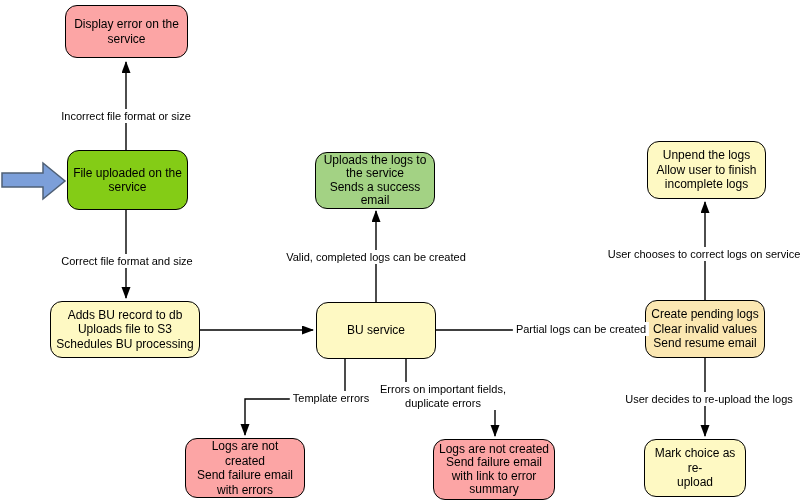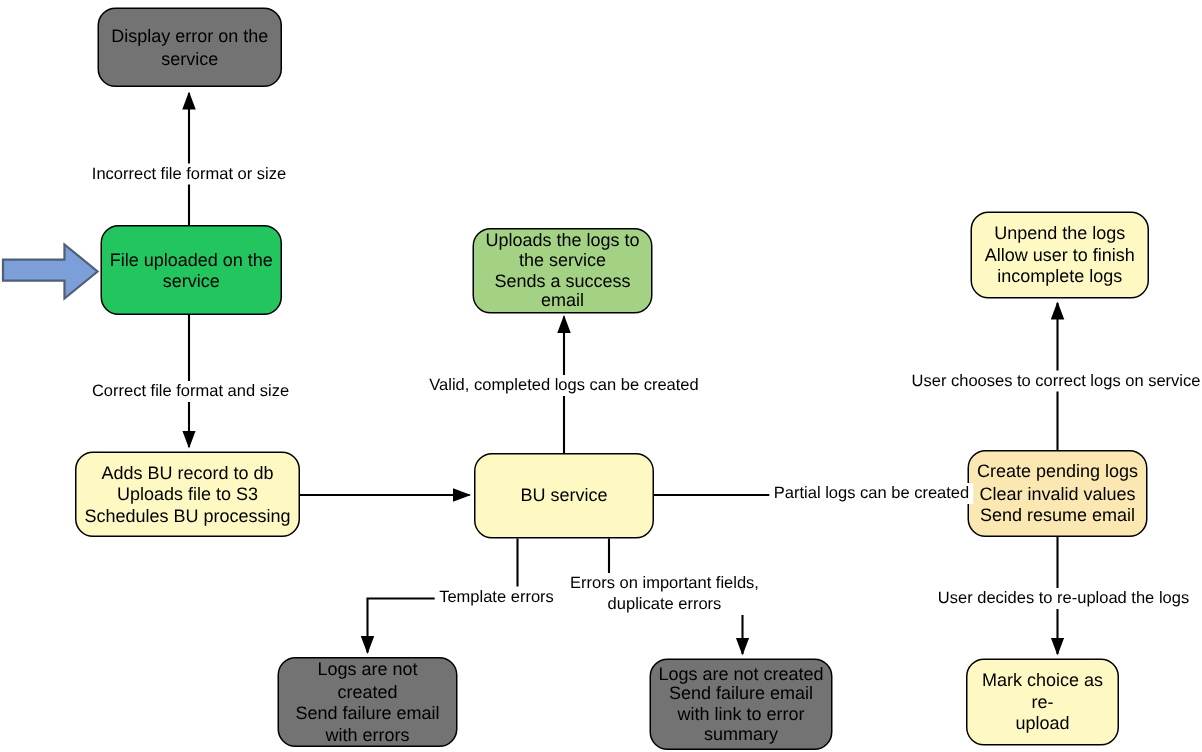--- a/index.html
+++ b/index.html
@@ -24,22 +24,22 @@
     display: flex;
     align-items: center;
     justify-content: center;
     text-align: center;
     font-size: 12px;
     line-height: 14.5px;
     color: #000000;
     white-space: pre-line;
     padding: 2px 4px;
   }
-  .fill-pink   { background: #737373; }
-  .fill-blue   { background: #22c55e; }
+  .fill-pink   { background: #fca5a5; }
+  .fill-blue   { background: #84cc16; }
   .fill-green  { background: #A3D284; }
   .fill-yellow { background: #FBE7B2; }
   .fill-white  { background: #fef9c3; }
   .edge-label {
     position: absolute;
     transform: translate(-50%, -50%);
     font-size: 11px;
     line-height: 14px;
     color: #000000;
     background: #ffffff;

